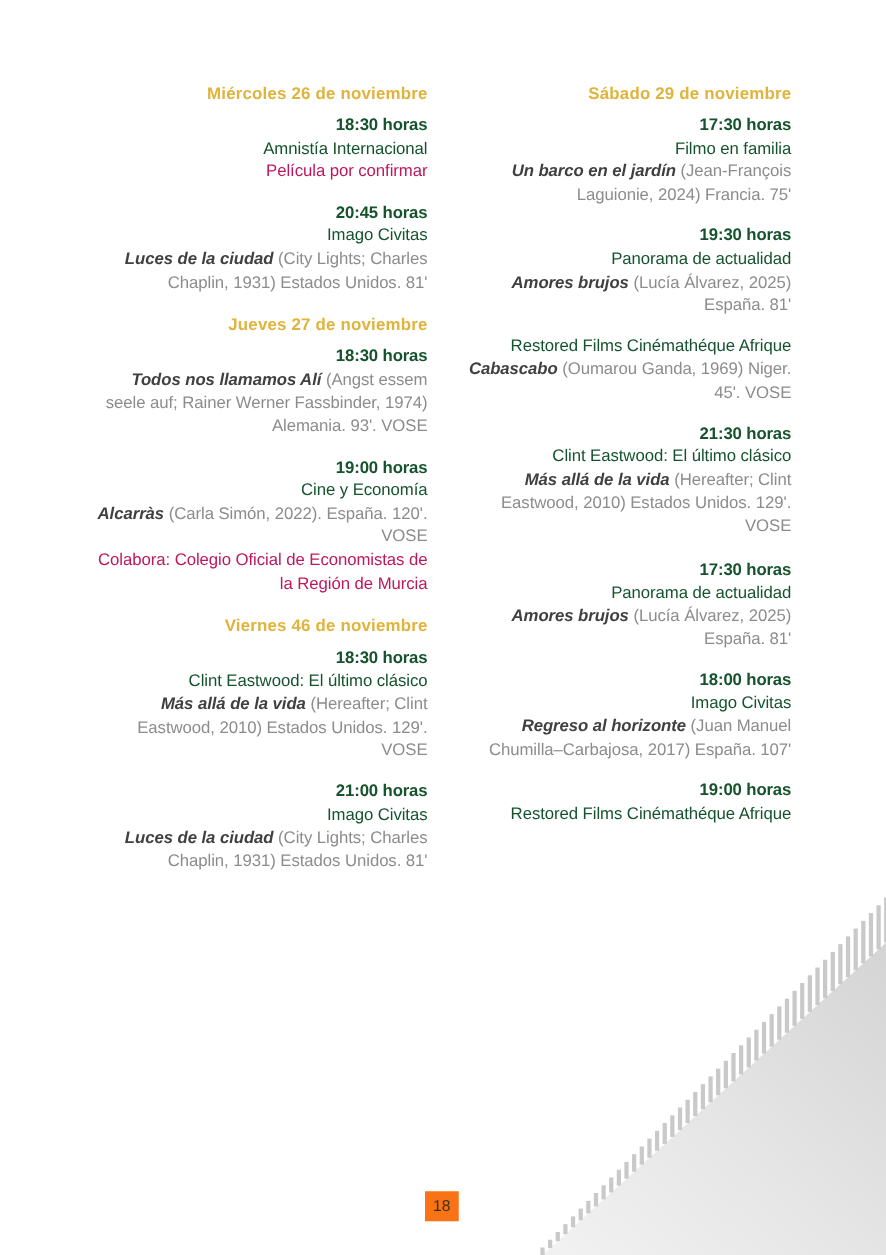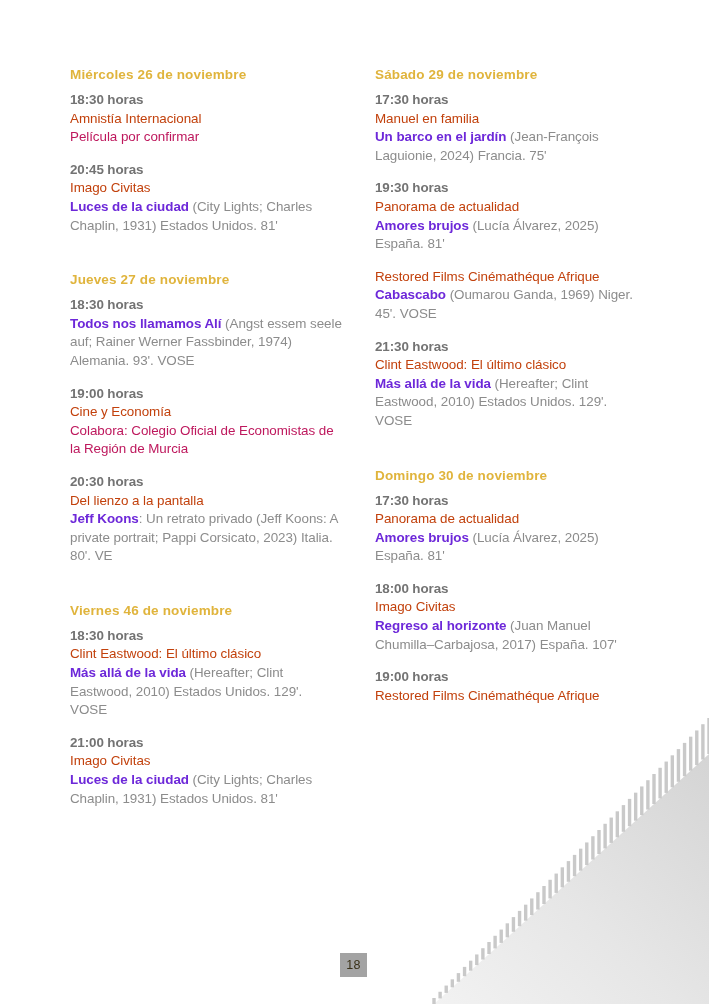--- a/index.html
+++ b/index.html
@@ -26,82 +26,84 @@
   }
 
   
   #columns {
     position: absolute;
     left: 70px;
     top: 66px;
     width: 570px;
     z-index: 2;
     display: flex;
-    gap: 33px;
+    gap: 19px;
     align-items: flex-start;
+    text-align: right;
   }
   .column {
     width: 272px;
     flex: 0 0 272px;
   }
 
   .day-title {
     color: #e0b43c;
     font-size: 13.5px;
     font-weight: bold;
     letter-spacing: 0.15px;
     line-height: 18px;
     margin: 0 0 7px 0;
   }
   .day-block + .day-block {
-    margin-top: 36px;
+    margin-top: 16px;
   }
   .day-block.first { margin-top: 0; }
 
   .event {
     margin-bottom: 14px;
     font-size: 13.4px;
     line-height: 18.6px;
   }
   .event:last-child { margin-bottom: 0; }
 
   .event-time {
     display: block;
     font-weight: bold;
-    color: #737373;
+    color: #14532d;
     letter-spacing: -0.1px;
   }
   .event-cycle {
     display: block;
-    color: #c2410c;
+    color: #14532d;
     letter-spacing: -0.05px;
   }
   .event-film {
     display: block;
     color: #8c8c8c;
     letter-spacing: -0.05px;
   }
   .event-film .title {
     font-weight: bold;
-    color: #6d28d9;
+    font-style: italic;
+    color: #404040;
   }
   .event-note {
     display: block;
     color: #be185d;
     letter-spacing: -0.05px;
   }
 
   
   #page-badge {
     position: absolute;
     left: 340px;
     top: 953px;
     width: 27px;
     height: 24px;
-    background: #a3a3a3;
+    background: #f97316;
     color: #3a3118;
     font-size: 12.5px;
     font-weight: normal;
     display: flex;
     align-items: center;
     justify-content: center;
     z-index: 3;
     letter-spacing: 0.2px;
   }
 </style>
@@ -184,26 +186,22 @@
       </div>
       <div class="day-block">
         <div class="day-title">Jueves 27 de noviembre</div>
         <div class="event">
           <span class="event-time">18:30 horas</span>
           <span class="event-film"><span class="title">Todos nos llamamos Alí</span><span class="details"> (Angst essem seele auf; Rainer Werner Fassbinder, 1974) Alemania. 93'. VOSE</span></span>
         </div>
         <div class="event">
           <span class="event-time">19:00 horas</span>
           <span class="event-cycle">Cine y Economía</span>
+          <span class="event-film"><span class="title">Alcarràs</span><span class="details"> (Carla Simón, 2022). España. 120'. VOSE</span></span>
           <span class="event-note">Colabora: Colegio Oficial de Economistas de la Región de Murcia</span>
-        </div>
-        <div class="event">
-          <span class="event-time">20:30 horas</span>
-          <span class="event-cycle">Del lienzo a la pantalla</span>
-          <span class="event-film"><span class="title">Jeff Koons</span><span class="details">: Un retrato privado (Jeff Koons: A private portrait; Pappi Corsicato, 2023) Italia. 80'. VE</span></span>
         </div>
       </div>
       <div class="day-block">
         <div class="day-title">Viernes 46 de noviembre</div>
         <div class="event">
           <span class="event-time">18:30 horas</span>
           <span class="event-cycle">Clint Eastwood: El último clásico</span>
           <span class="event-film"><span class="title">Más allá de la vida</span><span class="details"> (Hereafter; Clint Eastwood, 2010) Estados Unidos. 129'. VOSE</span></span>
         </div>
         <div class="event">
@@ -211,40 +209,39 @@
           <span class="event-cycle">Imago Civitas</span>
           <span class="event-film"><span class="title">Luces de la ciudad</span><span class="details"> (City Lights; Charles Chaplin, 1931) Estados Unidos. 81'</span></span>
         </div>
       </div>
     </div>
     <div class="column">
       <div class="day-block first">
         <div class="day-title">Sábado 29 de noviembre</div>
         <div class="event">
           <span class="event-time">17:30 horas</span>
-          <span class="event-cycle">Manuel en familia</span>
+          <span class="event-cycle">Filmo en familia</span>
           <span class="event-film"><span class="title">Un barco en el jardín</span><span class="details"> (Jean-François Laguionie, 2024) Francia. 75'</span></span>
         </div>
         <div class="event">
           <span class="event-time">19:30 horas</span>
           <span class="event-cycle">Panorama de actualidad</span>
           <span class="event-film"><span class="title">Amores brujos</span><span class="details"> (Lucía Álvarez, 2025) España. 81'</span></span>
         </div>
         <div class="event">
           <span class="event-cycle">Restored Films Cinémathéque Afrique</span>
           <span class="event-film"><span class="title">Cabascabo</span><span class="details"> (Oumarou Ganda, 1969) Niger. 45'. VOSE</span></span>
         </div>
         <div class="event">
           <span class="event-time">21:30 horas</span>
           <span class="event-cycle">Clint Eastwood: El último clásico</span>
           <span class="event-film"><span class="title">Más allá de la vida</span><span class="details"> (Hereafter; Clint Eastwood, 2010) Estados Unidos. 129'. VOSE</span></span>
         </div>
       </div>
       <div class="day-block">
-        <div class="day-title">Domingo 30 de noviembre</div>
         <div class="event">
           <span class="event-time">17:30 horas</span>
           <span class="event-cycle">Panorama de actualidad</span>
           <span class="event-film"><span class="title">Amores brujos</span><span class="details"> (Lucía Álvarez, 2025) España. 81'</span></span>
         </div>
         <div class="event">
           <span class="event-time">18:00 horas</span>
           <span class="event-cycle">Imago Civitas</span>
           <span class="event-film"><span class="title">Regreso al horizonte</span><span class="details"> (Juan Manuel Chumilla–Carbajosa, 2017) España. 107'</span></span>
         </div>

